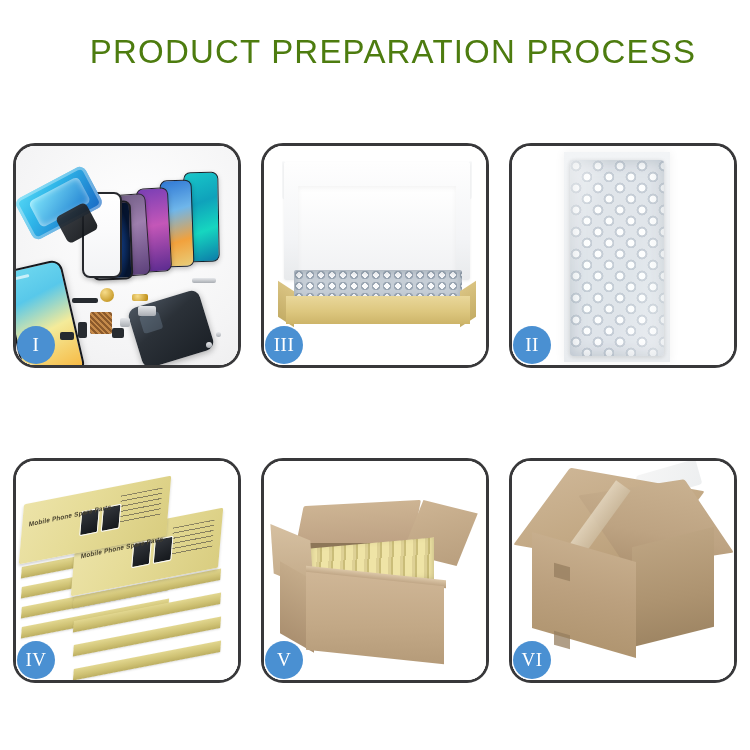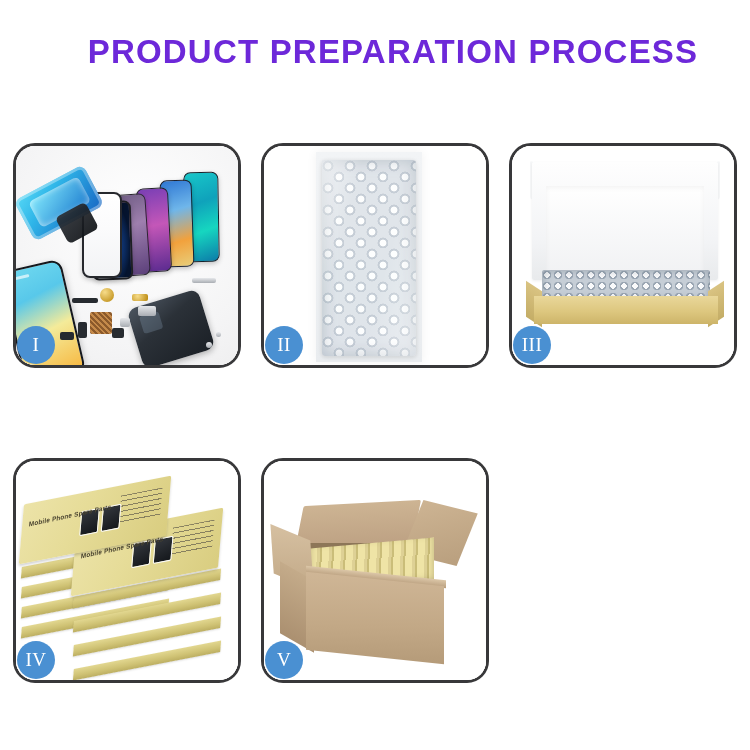--- a/index.html
+++ b/index.html
@@ -13,23 +13,23 @@
     font-family: "Liberation Sans", sans-serif;
     color: #111;
     overflow: hidden;
     position: relative;
   }
 
   
   .header { text-align: center; padding-top: 34px; }
   .title {
     font-size: 33px;
-    font-weight: 700;
+    font-weight: 400;
     letter-spacing: 1.2px;
-    color: #6d28d9;
+    color: #4d7c0f;
     line-height: 1.1;
     white-space: nowrap;
     padding-left: 36px;
   }
   .subtitle {
     margin-top: 12px;
     font-size: 14.5px;
     font-weight: 400;
     color: #1a1a1a;
     letter-spacing: .15px;
@@ -377,40 +377,40 @@
       <div class="prt dark" style="left:44px;  top:186px; width:14px; height:8px;"></div>
       <div class="prt silver round" style="left:190px; top:196px; width:6px; height:6px;"></div>
       <div class="prt silver round" style="left:200px; top:186px; width:5px; height:5px;"></div>
       <div class="prt silver" style="left:176px; top:132px; width:24px; height:5px;"></div>
     </div>
     <div class="badge">I</div>
   </div>
 
   <div class="panel">
     <div class="panel-clip">
-      <div class="p2-bg"></div>
-      <div class="p2-sheet"></div>
-      <div class="p2-bubbles"></div>
-      <div class="p2-sheen"></div>
-    </div>
-    <div class="badge">II</div>
-  </div>
-
-  <div class="panel">
-    <div class="panel-clip">
       <div class="p3-bg"></div>
       <div class="p3-flapL"></div>
       <div class="p3-flapR"></div>
       <div class="p3-lidback"></div>
       <div class="p3-bubble"></div>
       <div class="p3-sideL"></div>
       <div class="p3-sideR"></div>
       <div class="p3-front"></div>
     </div>
     <div class="badge">III</div>
+  </div>
+
+  <div class="panel">
+    <div class="panel-clip">
+      <div class="p2-bg"></div>
+      <div class="p2-sheet"></div>
+      <div class="p2-bubbles"></div>
+      <div class="p2-sheen"></div>
+    </div>
+    <div class="badge">II</div>
   </div>
 
   <div class="panel">
     <div class="panel-clip">
       <div class="p4-bg"></div>
       <div class="stack">
 
         <div class="boxedge" style="left:4px;  top:92px;"></div>
         <div class="boxedge" style="left:4px;  top:112px;"></div>
         <div class="boxedge" style="left:4px;  top:132px;"></div>
@@ -448,14 +448,28 @@
       <div class="p5-inner"></div>
       <div class="p5-yellow"></div>
       <div class="p5-flapLeft"></div>
       <div class="p5-rim"></div>
       <div class="p5-side"></div>
       <div class="p5-front"></div>
     </div>
     <div class="badge">V</div>
   </div>
 
+  <div class="panel">
+    <div class="panel-clip">
+      <div class="p6-bg"></div>
+      <div class="p6-wrap"></div>
+      <div class="p6-top"></div>
+      <div class="p6-top2"></div>
+      <div class="p6-tape"></div>
+      <div class="p6-side"></div>
+      <div class="p6-front"></div>
+      <div class="p6-tab1"></div>
+      <div class="p6-tab2"></div>
+    </div>
+    <div class="badge">VI</div>
+  </div>
 
 </div>
 
 </body></html>

